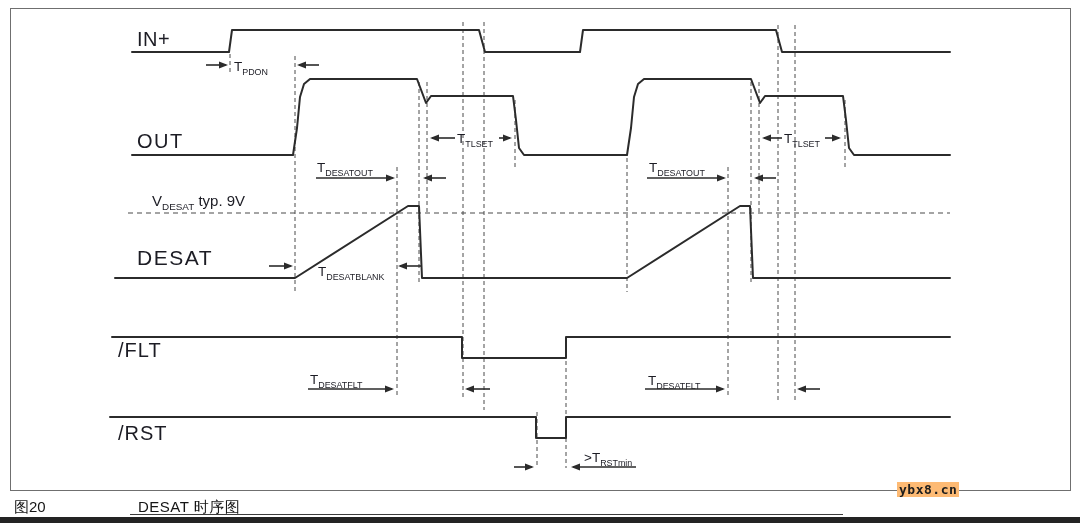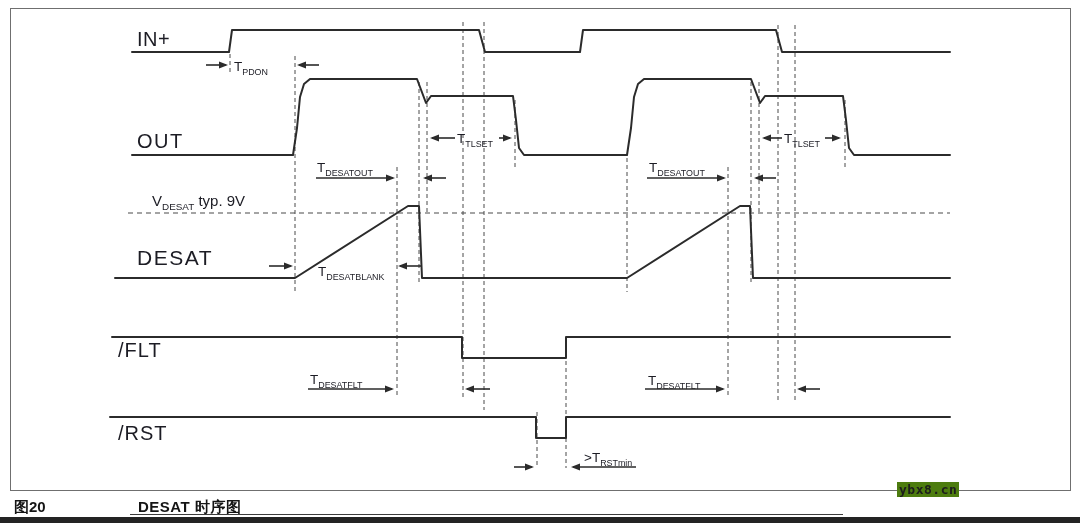--- a/index.html
+++ b/index.html
@@ -2,24 +2,24 @@
 <html><head>
 <meta charset="utf-8">
 <style>
   html,body{margin:0;padding:0;background:#ffffff;}
   #stage{position:relative;width:1080px;height:523px;background:#ffffff;overflow:hidden;
          font-family:"Liberation Sans",sans-serif;}
   #frame{position:absolute;left:10px;top:8px;width:1061px;height:483px;
          border:1.5px solid #6f6f6f;background:#ffffff;box-sizing:border-box;}
   #diagram-svg{position:absolute;left:0;top:0;width:1080px;height:523px;}
   #watermark{position:absolute;left:897px;top:482px;font-family:"DejaVu Sans Mono",monospace;
-             font-weight:bold;font-size:13px;color:#1d1d1d;letter-spacing:0.5px;background:#4d7c0f;
+             font-weight:bold;font-size:13px;color:#1d1d1d;letter-spacing:0.5px;background:#fdba74;
              padding:0 2px;}
   #caption{position:absolute;left:0;top:498px;width:1040px;height:18px;
-           font-size:15px;font-weight:bold;color:#151515;}
+           font-size:15px;font-weight:normal;color:#151515;}
   #caption .cap-num{position:absolute;left:14px;top:0;}
   #caption .cap-title{position:absolute;left:138px;top:0;letter-spacing:0.5px;}
   #caption-rule{position:absolute;left:130px;top:514px;width:713px;height:0;
                 border-top:1.5px solid #3c3c3c;}
   #bottom-bar{position:absolute;left:0;top:517px;width:1080px;height:6px;background:#232323;}
 </style>
 </head>
 <body>
 
 <div id="stage">

